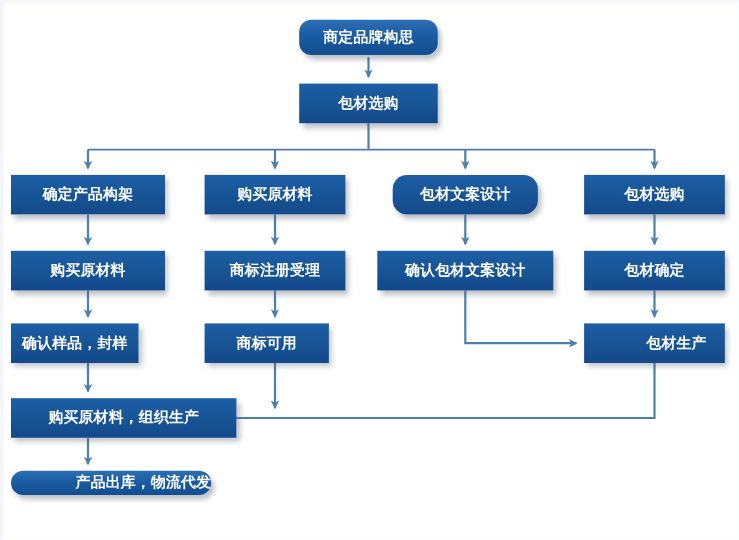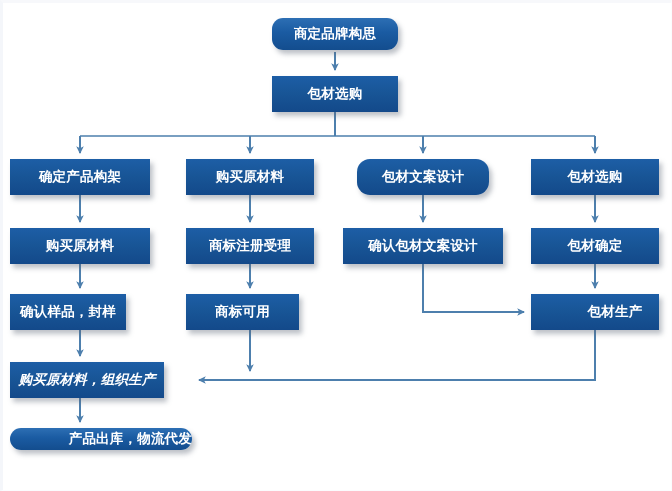--- a/index.html
+++ b/index.html
@@ -134,21 +134,21 @@
       </div>
       <div class="node" style="left: 10px; top: 294px; width: 116px; height: 36px;">
         <span class="lbl">确认样品，封样</span>
       </div>
       <div class="node" style="left: 186px; top: 294px; width: 113px; height: 36px; text-align: center;">
         <span class="lbl">商标可用</span>
       </div>
       <div class="node" style="left: 531px; top: 294px; width: 128px; height: 36px; padding-left: 40px;">
         <span class="lbl">包材生产</span>
       </div>
-      <div class="node" style="left: 10px; top: 362px; width: 154px; height: 36px; font-style: italic;">
+      <div class="node" style="left: 10px; top: 362px; width: 205px; height: 36px;">
         <span class="lbl">购买原材料，组织生产</span>
       </div>
       <div class="node rounded" style="left: 10px; top: 428px; width: 182px; height: 22px; justify-content: flex-end;">
         <span class="lbl">产品出库，物流代发</span>
       </div>
     </div>
 
   <div id="frame"></div>
 </div>
 

